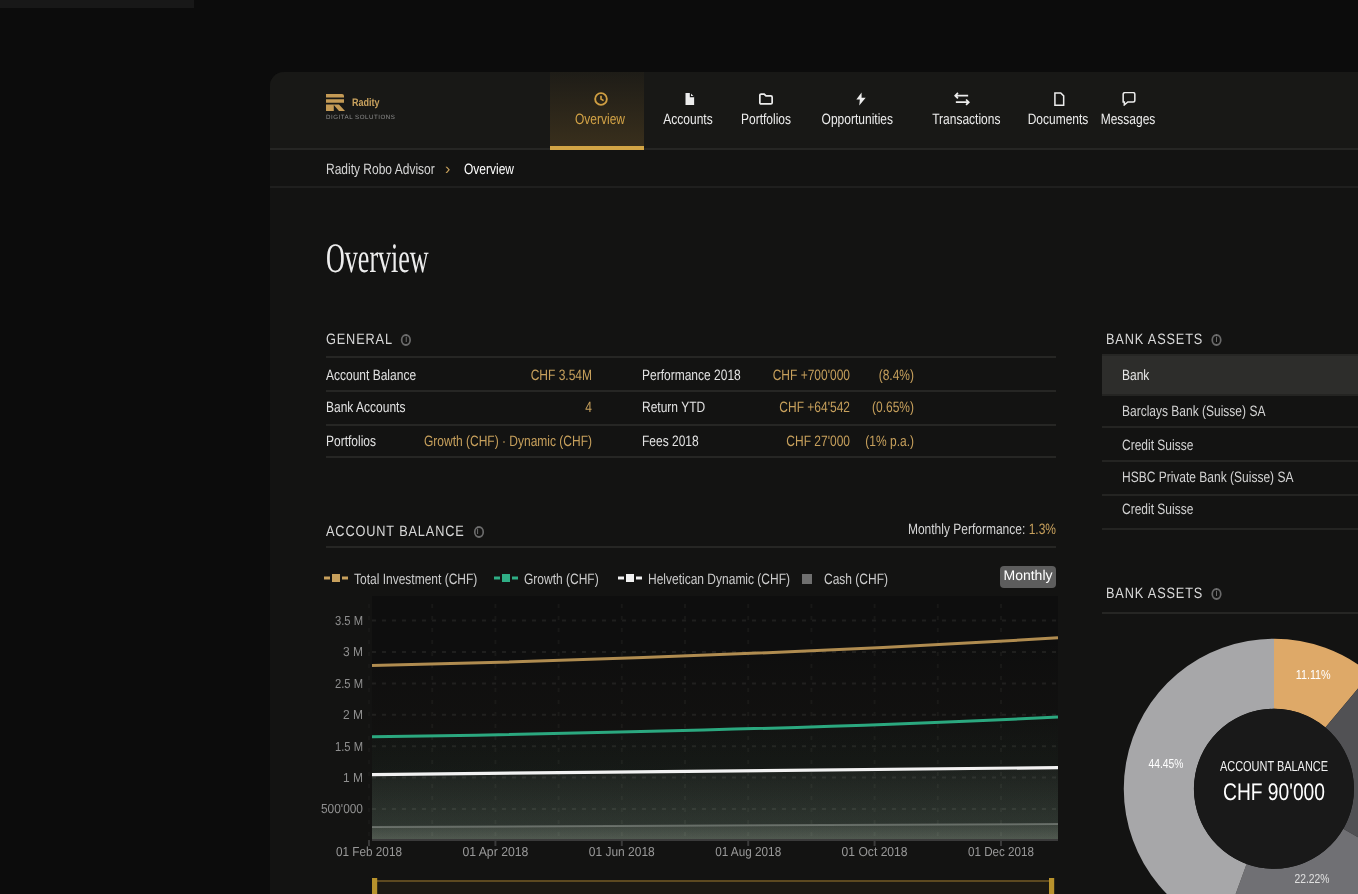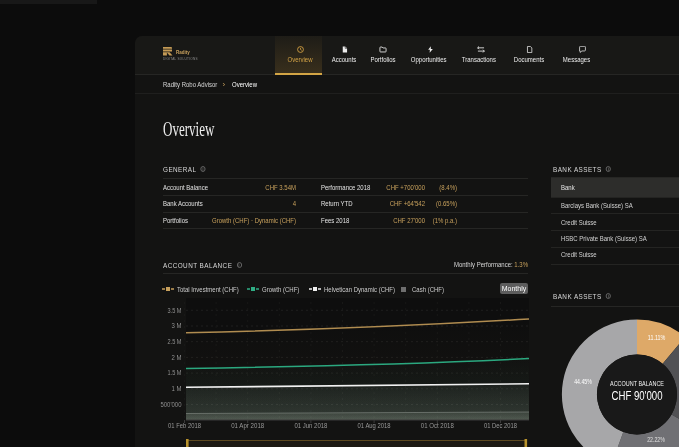--- a/index.html
+++ b/index.html
@@ -54,33 +54,33 @@
       <path d="M1.5 2.5 a1 1 0 0 1 1-1 h2.5 l1.5 1.5 h4 a1 1 0 0 1 1,1 v4.5 a1 1 0 0 1 -1,1 h-8 a1 1 0 0 1 -1,-1 Z" fill="none" stroke="#ececec" stroke-width="1.4"></path>
     </svg>
  <div class="navlbl">Portfolios</div>
 </div>
 <div class="abs" style="left:406px;top:45.5px;width:48px;text-align:left;">
  <svg width="7" height="7" viewBox="0 0 12 12">
       <path d="M6.5 0.5 L2 6.5 h3 L4.5 11.5 L10 5 H6.5 Z" fill="#ececec"></path>
     </svg>
  <div class="navlbl">Opportunities</div>
 </div>
-<div class="abs" style="left:457px;top:45.5px;width:48px;text-align:left;">
+<div class="abs" style="left:457px;top:45.5px;width:48px;text-align:right;">
  <svg width="8" height="7" viewBox="0 0 13 11">
       <path d="M3.2 0.6 L1 2.8 l2.2 2.2 M1 2.8 h10.5 M9.8 5.9 L12 8.1 l-2.2 2.2 M12 8.1 H1.5" stroke="#ececec" stroke-width="1.4" fill="none"></path>
     </svg>
  <div class="navlbl">Transactions</div>
 </div>
 <div class="abs" style="left:505px;top:45.5px;width:48px;text-align:center;">
  <svg width="7" height="7" viewBox="0 0 12 12">
       <path d="M2.5 0.8 h5 l2.5 2.5 v8 h-7.5 Z" fill="none" stroke="#ececec" stroke-width="1.3"></path>
     </svg>
  <div class="navlbl">Documents</div>
 </div>
-<div class="abs" style="left:558px;top:45.5px;width:48px;">
+<div class="abs" style="left:540px;top:45.5px;width:48px;text-align:center;">
  <svg width="7" height="7" viewBox="0 0 12 12">
       <path d="M1 2 a1.5 1.5 0 0 1 1.5 -1.5 h7 A1.5 1.5 0 0 1 11 2 v5 a1.5 1.5 0 0 1 -1.5 1.5 H5 L2 11 v-2.5 h-1 Z" fill="none" stroke="#ececec" stroke-width="1.3"></path>
     </svg>
  <div class="navlbl">Messages</div>
 </div>
 
 <div class="abs sx" style="left:163px;top:80px;height:10px;line-height:10px;font-size:7.5px;color:#d6d6d6;white-space:nowrap;">Radity Robo Advisor</div>
 <div class="abs" style="left:222.5px;top:79.5px;height:10px;line-height:10px;font-size:8px;color:#c7a05c;">›</div>
 <div class="abs sx" style="left:231.5px;top:80px;height:10px;line-height:10px;font-size:7.5px;color:#ffffff;white-space:nowrap;">Overview</div>
 

